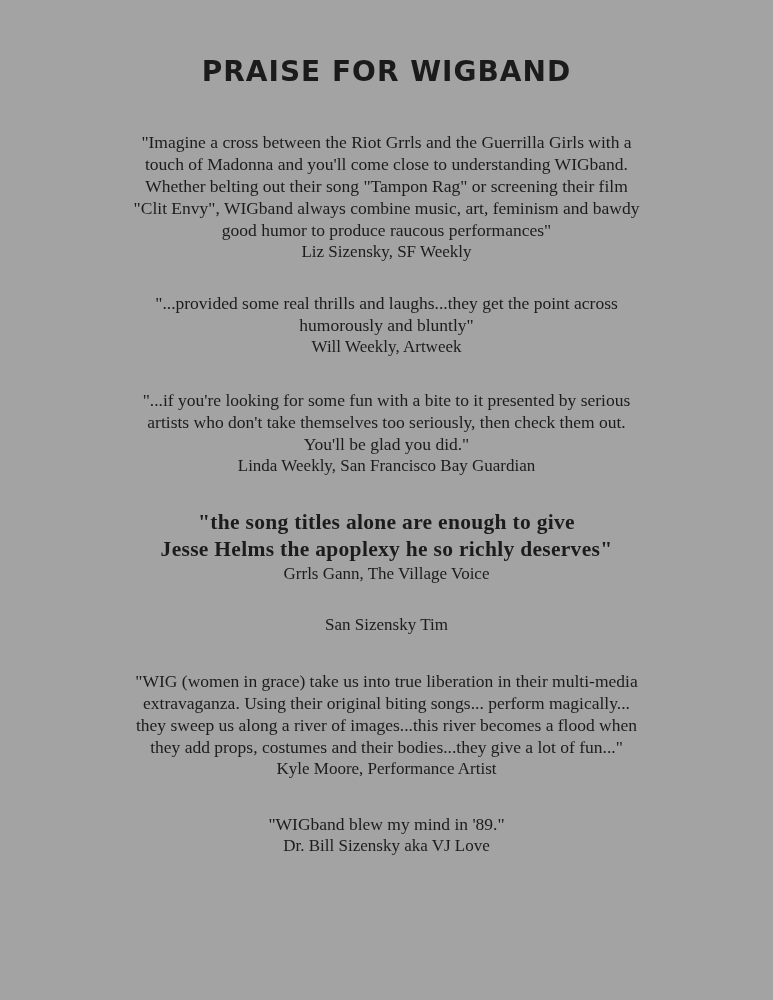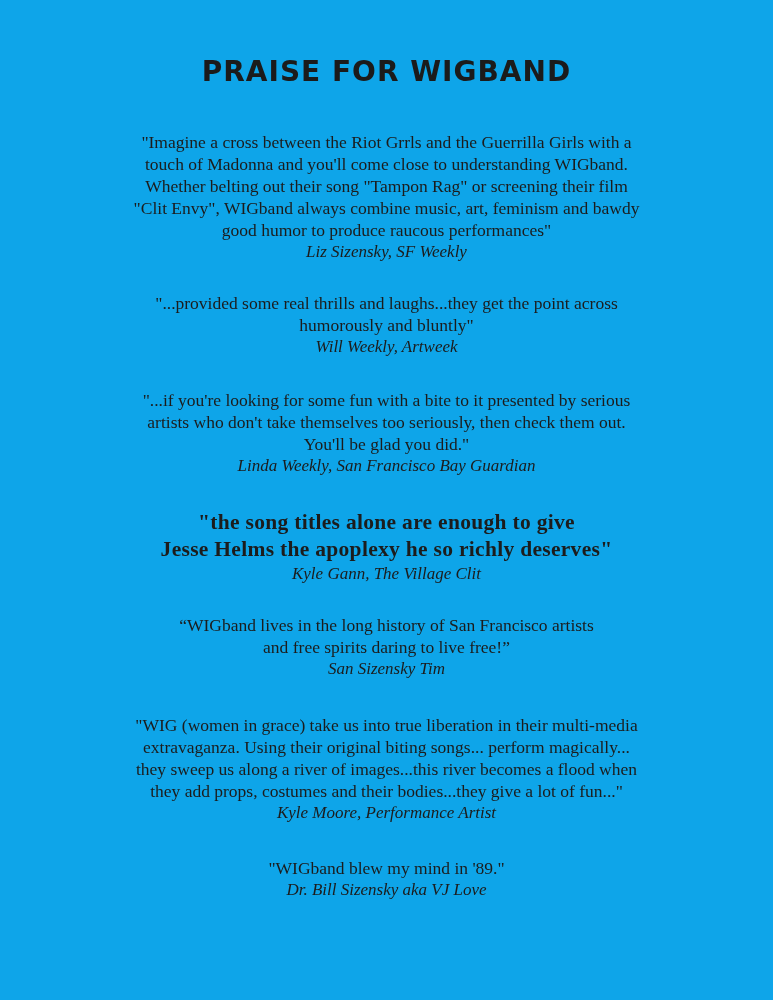--- a/index.html
+++ b/index.html
@@ -5,21 +5,21 @@
   html, body {
     margin: 0;
     padding: 0;
     background: #ffffff;
   }
   .page {
     position: relative;
     width: 773px;
     height: 1000px;
     margin: 0 auto;
-    background: #0ea5e9;
+    background: #a3a3a3;
     color: #1c1c1c;
     font-family: "Liberation Serif", serif;
     overflow: hidden;
   }
   .title {
     margin: 0;
     padding-top: 54px;
     text-align: center;
     font-family: "DejaVu Sans", sans-serif;
     font-weight: bold;
@@ -36,21 +36,20 @@
   }
   .quote-text {
     margin: 0;
     white-space: pre-line;
     font-size: 17.5px;
     line-height: 22px;
     color: #1c1c1c;
   }
   .quote-attr {
     margin: 0;
-    font-style: italic;
     font-size: 17px;
     line-height: 22px;
     color: #1c1c1c;
   }
   .q1 { margin-top: 44px; }
   .q2 { margin-top: 29px; }
   .q3 { margin-top: 31px; }
   .q4 { margin-top: 32px; }
   .q5 { margin-top: 29px; }
   .q6 { margin-top: 34px; }
@@ -87,26 +86,24 @@
   <section class="quote q3">
     <p class="quote-text">"...if you're looking for some fun with a bite to it presented by serious
 artists who don't take themselves too seriously, then check them out.
 You'll be glad you did."</p>
     <p class="quote-attr">Linda Weekly, San Francisco Bay Guardian</p>
   </section>
 
   <section class="quote q4 quote--large">
     <p class="quote-text">"the song titles alone are enough to give
 Jesse Helms the apoplexy he so richly deserves"</p>
-    <p class="quote-attr">Kyle Gann, The Village Clit</p>
+    <p class="quote-attr">Grrls Gann, The Village Voice</p>
   </section>
 
   <section class="quote q5">
-    <p class="quote-text">“WIGband lives in the long history of San Francisco artists
-and free spirits daring to live free!”</p>
     <p class="quote-attr">San Sizensky Tim</p>
   </section>
 
   <section class="quote q6">
     <p class="quote-text">"WIG (women in grace) take us into true liberation in their multi-media
 extravaganza. Using their original biting songs... perform magically...
 they sweep us along a river of images...this river becomes a flood when
 they add props, costumes and their bodies...they give a lot of fun..."</p>
     <p class="quote-attr">Kyle Moore, Performance Artist</p>
   </section>

